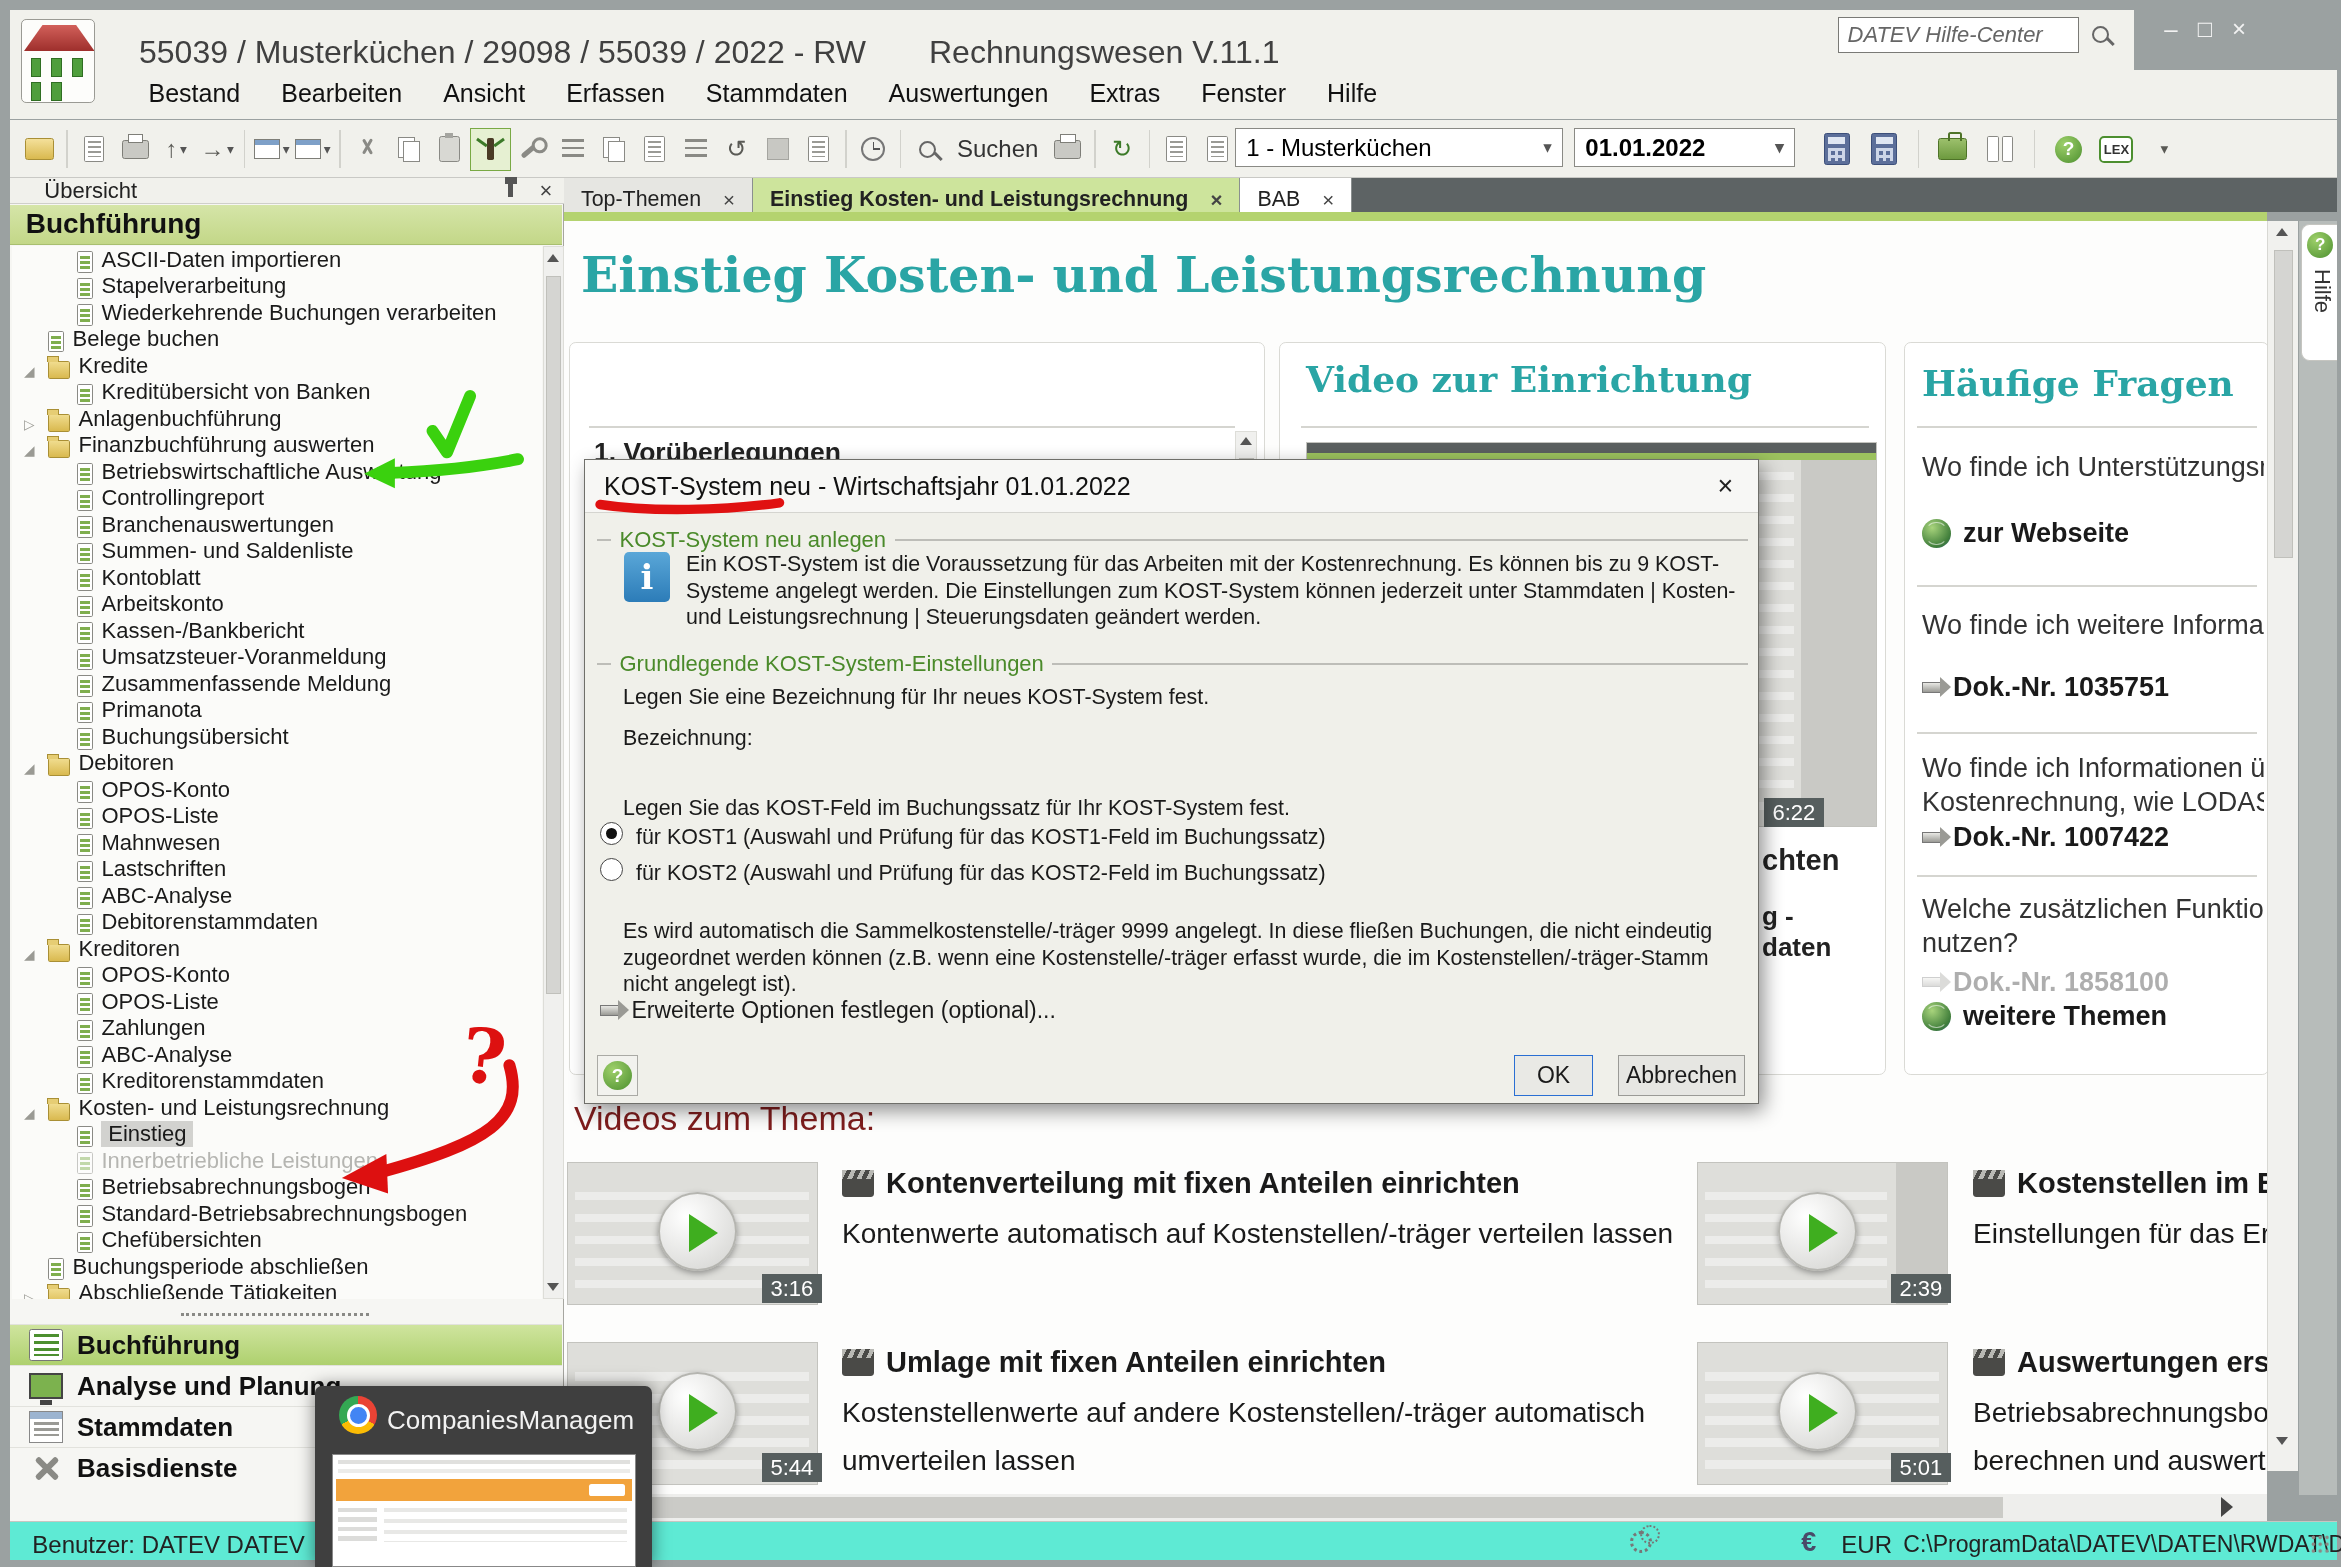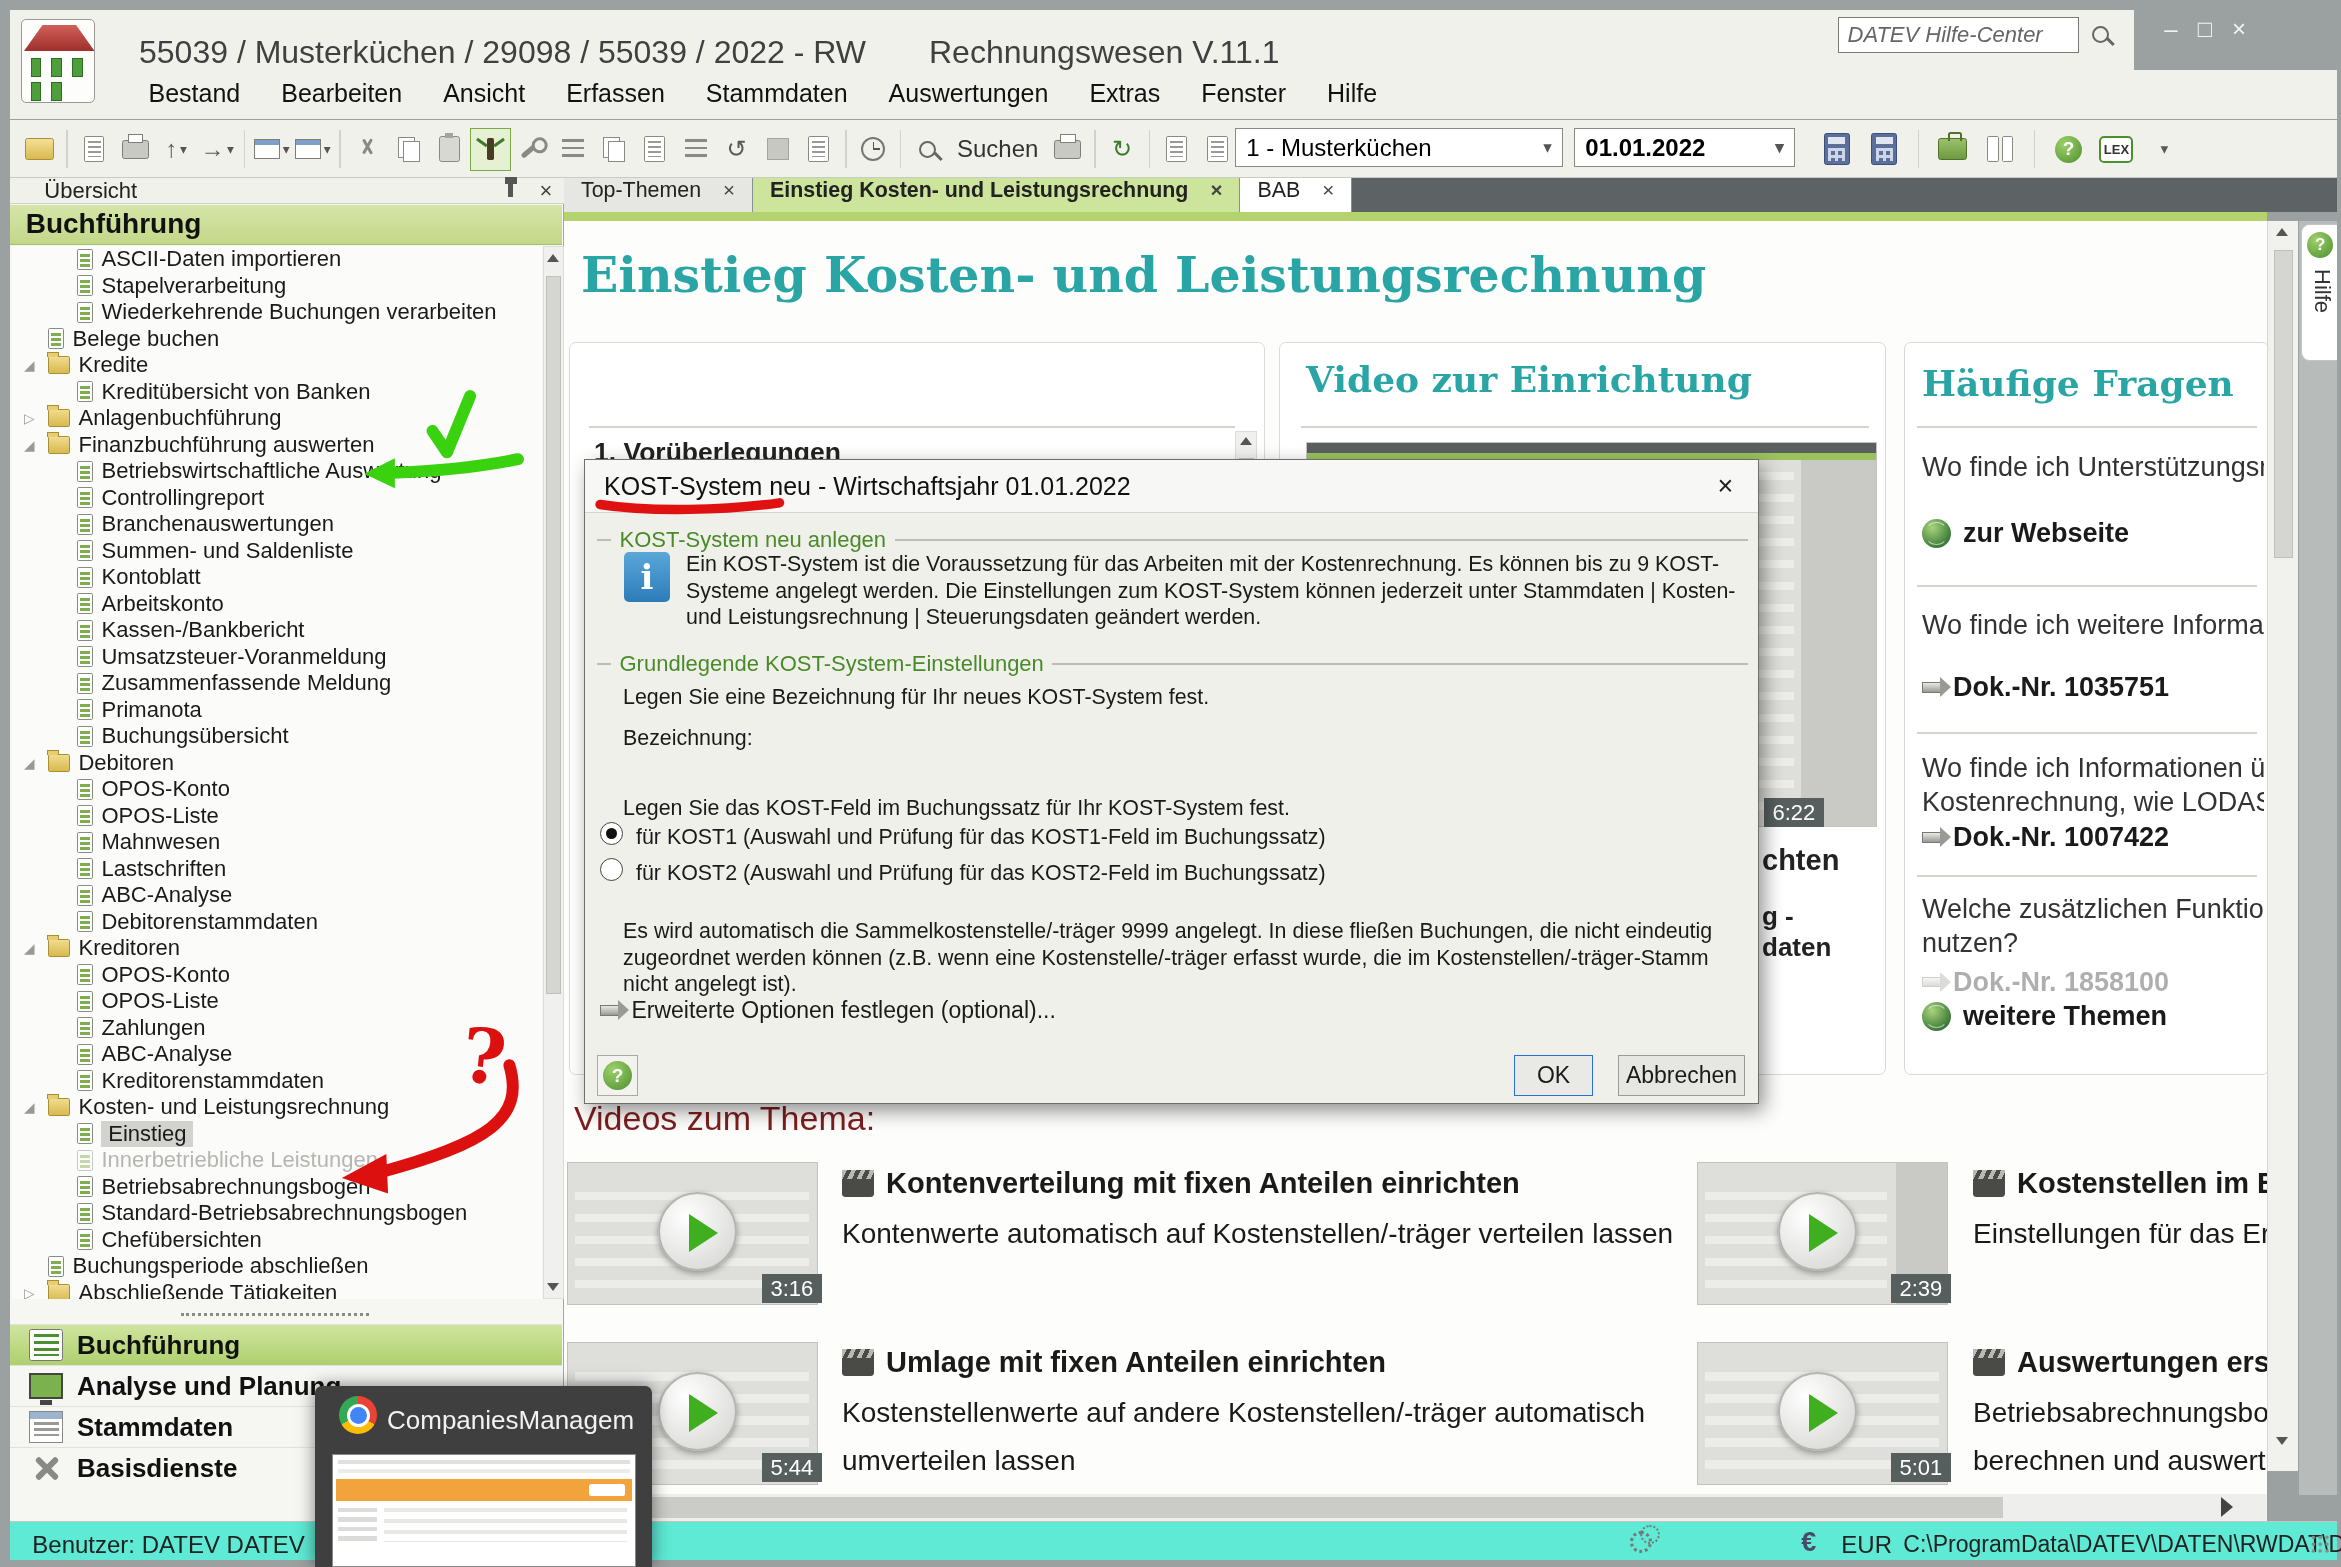--- a/index.html
+++ b/index.html
@@ -79,21 +79,21 @@
 .undoic::after{content:"↺";font-size:24px;color:#5a5a55}
 .refic::after{content:"↻";font-size:24px;color:#3c7a28}
 
 
 .panel{left:10.3px;top:178px;width:554px;height:1344px;background:#f6f6f3;border-right:1.7px solid #a6a6a0}
 .phead{left:0;top:0;width:554px;height:26px;background:#f1f1ec;border-bottom:0.9px solid #cfcfca;font-size:22px;color:#222;display:flex;align-items:center;padding-left:34px}
 .pin{width:5.1px;height:13.7px;background:#555;position:relative;margin-right:26px}
 .pin::before{content:"";position:absolute;left:-3.4px;top:-6.8px;width:12px;height:6.8px;background:#555}
 .gsec{left:0;top:26.5px;width:552px;height:40px;background:linear-gradient(#d5e5a8,#c3d788);border-bottom:0.9px solid #a8bf70;font-size:28px;font-weight:bold;display:flex;align-items:center;padding-left:15.4px;color:#111}
 .tree{left:1.7px;top:68px;width:530px;height:1053px;background:#fbfbf9;overflow:hidden}
-.trow{position:relative;height:26.5px;display:flex;align-items:center;font-size:22px}
+.trow{position:relative;height:26.5px;display:flex;align-items:flex-end;font-size:22px}
 .l1{padding-left:36px}
 .l2{padding-left:65px}
 .tl{margin-left:8.5px;white-space:nowrap}
 .tl.sel{background:#d2d2cf;padding:0 6.8px}
 .dis .tl{color:#b5b5b1}
 .dis .doc{opacity:.45}
 .doc{width:16px;height:21.4px;background:#fff;border:1.7px solid #8a8a85;border-radius:1.7px;position:relative;flex:none}
 .doc::after{content:"";position:absolute;left:1.7px;right:1.7px;top:4.3px;height:13px;background:repeating-linear-gradient(#7fae4e 0 2.6px,transparent 2.6px 5.1px)}
 .fold{width:22px;height:18px;background:linear-gradient(#f0dc8e,#d9b94f);border:1.7px solid #a98f35;border-radius:1.7px;position:relative;flex:none}
 .fold::before{content:"";position:absolute;top:-5.1px;left:-1.7px;width:9.4px;height:4.3px;background:#e6cd74;border:1.7px solid #a98f35;border-bottom:none}
@@ -115,21 +115,21 @@
 .ni-mon::after{content:"";position:absolute;left:8.5px;bottom:-7.7px;width:12px;height:5.1px;background:#444}
 .ni-win{background:#fff;border:1.7px solid #888}
 .ni-win::before{content:"";position:absolute;left:0;right:0;top:0;height:6.8px;background:#9cb4d0}
 .ni-win::after{content:"";position:absolute;left:3.4px;top:10.3px;right:3.4px;height:13.7px;background:repeating-linear-gradient(#9a9a95 0 2.6px,transparent 2.6px 6px)}
 .ni-tools::before,.ni-tools::after{content:"";position:absolute;left:14.5px;top:1.7px;width:6px;height:29px;background:#8a8a85;border-radius:2.6px}
 .ni-tools::before{transform:rotate(45deg)}
 .ni-tools::after{transform:rotate(-45deg)}
 
 
 .tabbar{left:564px;top:178px;width:1773px;height:34px;background:#5d6364;display:flex;align-items:flex-end}
-.tab{height:34px;display:flex;align-items:flex-start;padding:0 17px;font-size:21.4px;border-right:0.9px solid #8a8f8f;color:#222}
+.tab{height:34px;display:flex;align-items:flex-end;padding:0 17px;font-size:21.4px;border-right:0.9px solid #8a8f8f;color:#222}
 .tab .x{margin-left:22px;font-size:20.5px;color:#444}
 .tab.t1{background:#e6e6e2}
 .tab.t2{background:#cde49c;font-weight:bold}
 .tab.t3{background:#ffffff}
 .greenstrip{left:564px;top:212px;width:1703px;height:8.5px;background:#b4d36f}
 .contentbg{left:564px;top:221px;width:1703px;height:1274px;background:#fdfdfc}
 .h1{left:581px;top:246px;font-size:49px;font-weight:600}
 .card{position:absolute;background:#fff;border:1.7px solid #dadad5;border-radius:6.8px}
 .ctitle{position:absolute;font-size:36px;font-weight:600}
 .cdiv{position:absolute;height:1.7px;background:#d5d5d0}

